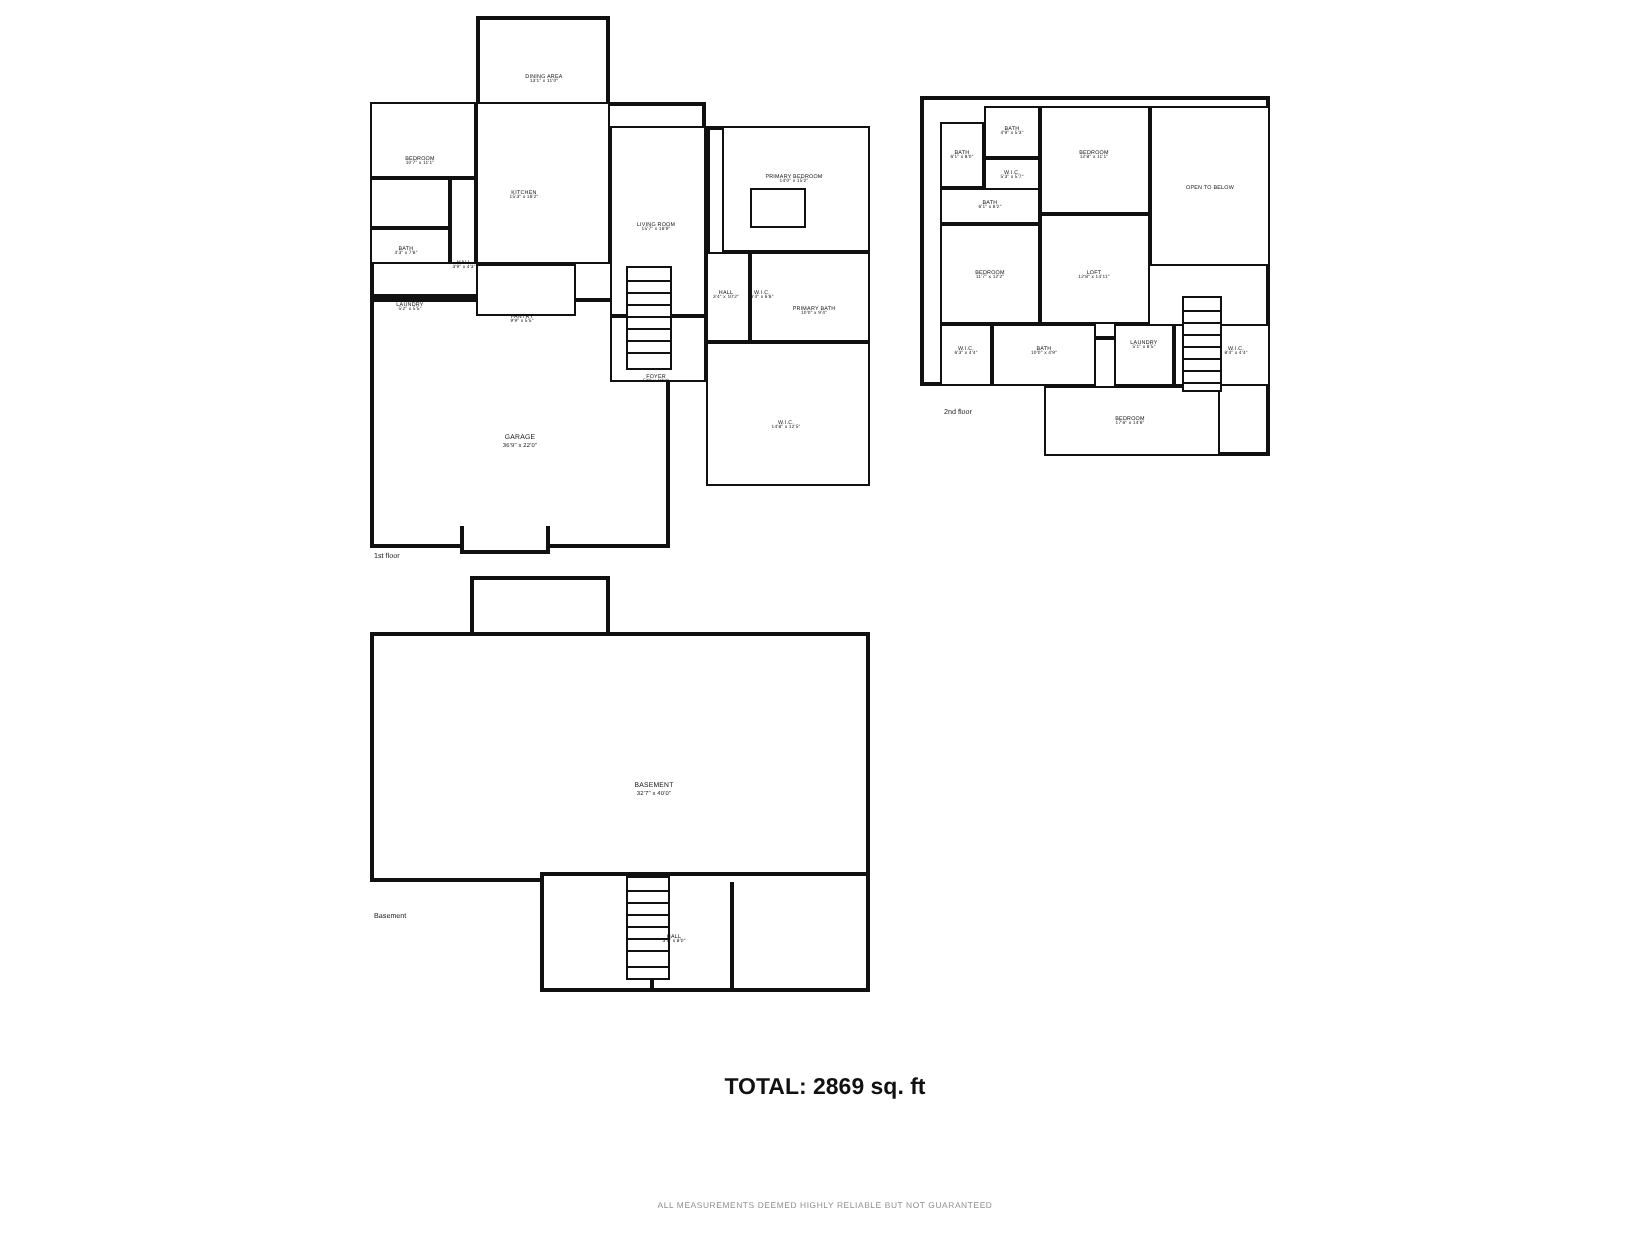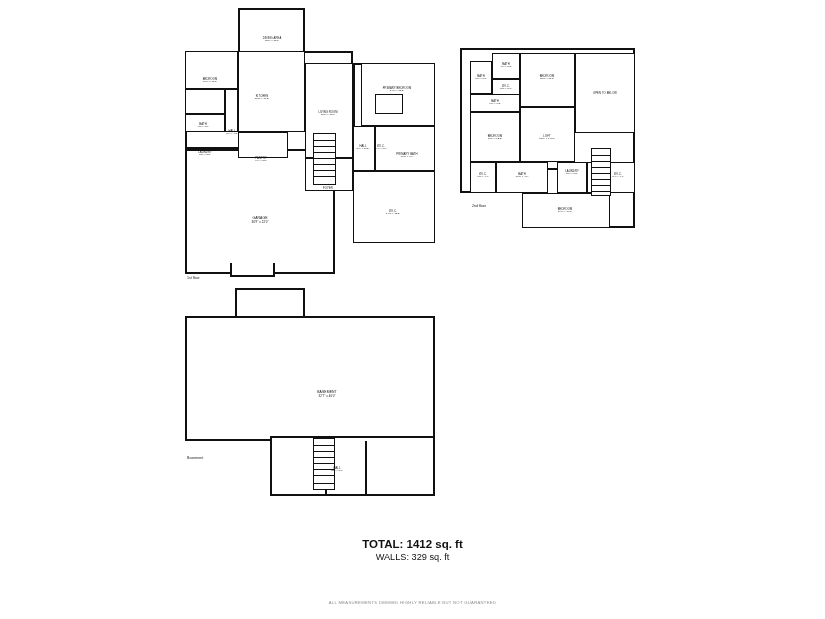--- a/index.html
+++ b/index.html
@@ -274,19 +274,18 @@
     </div>
     <div class="lbl tiny" style="left:152px;top:182px;">
       <span class="n">HALL</span>
         <span class="d">3'5" x 8'0"</span>
     </div>
 
     <div class="floorcap" style="left:2px;top:168px;">Basement</div>
   </div>
 
   <div class="summary" style="top:538px;">
-    <div class="sum-total">TOTAL: 1412 sq. ft</div>
-    <div class="sum-line">WALLS: 329 sq. ft</div>
+    <div class="sum-total">TOTAL: 2869 sq. ft</div>
   </div>
 
   <div class="disclaimer" style="top:600px;">ALL MEASUREMENTS DEEMED HIGHLY RELIABLE BUT NOT GUARANTEED</div>
 
 </div>
 
 </body></html>

